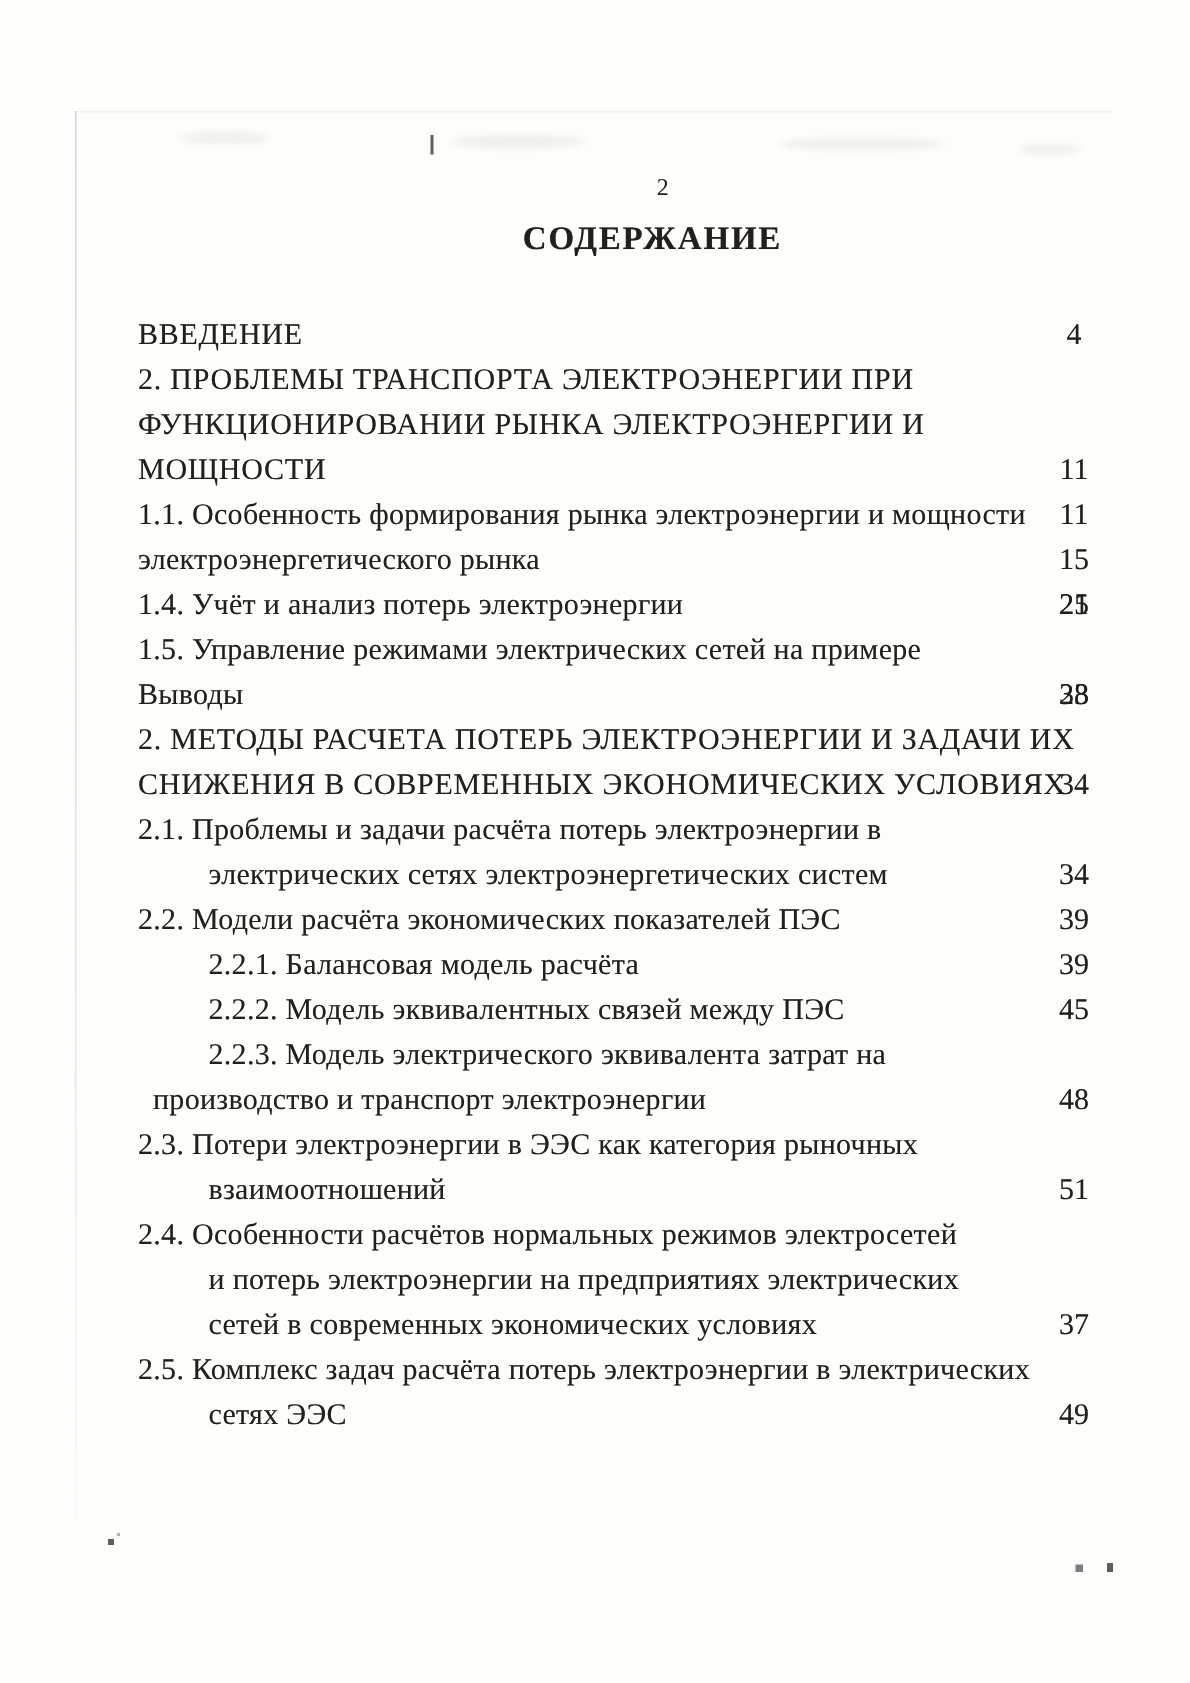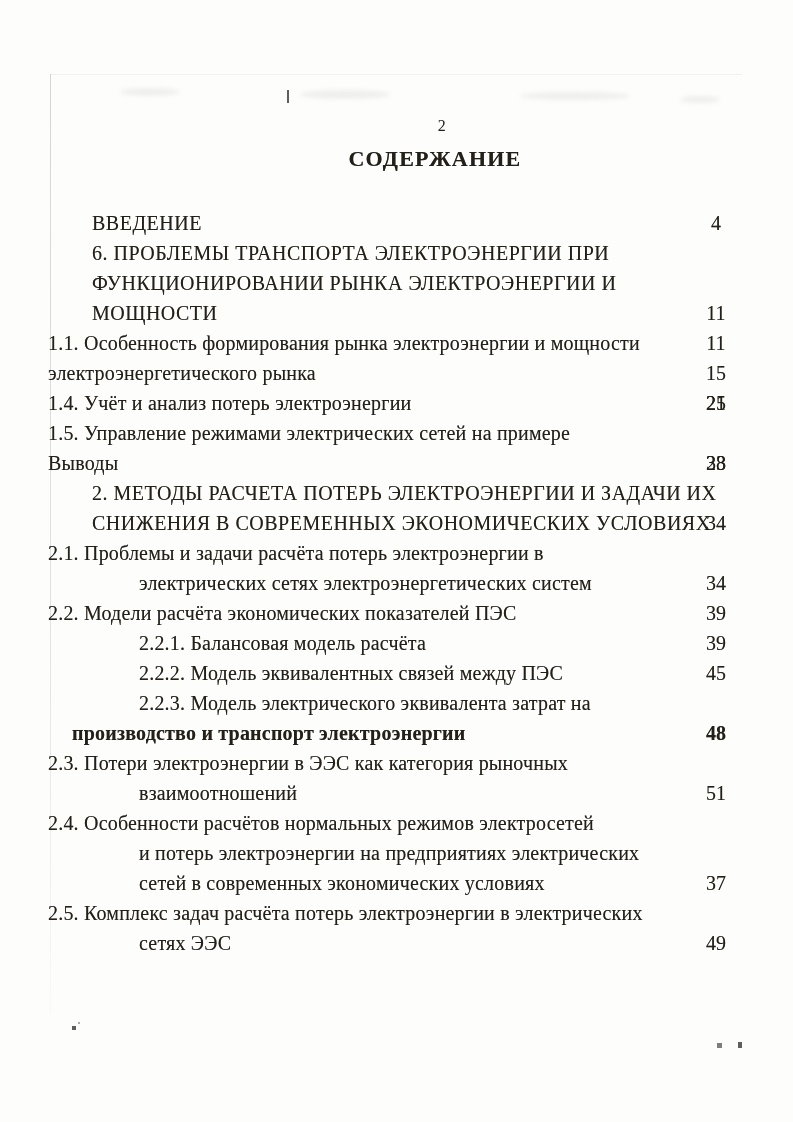--- a/index.html
+++ b/index.html
@@ -82,23 +82,23 @@
     line-height: 30px;
     font-size: 20px;
     letter-spacing: 0.2px;
     white-space: nowrap;
     text-shadow: 0 0 0.4px rgba(20,18,15,0.4);
   }
   .row.chap {
     letter-spacing: 0.5px;
   }
   .i0 { padding-left: 92px; }
-  .i1 { padding-left: 48px; }
+  .i1 { padding-left: 92px; }
   .i2 { padding-left: 139px; }
-  .i3 { padding-left: 72px; font-weight: bold; }
+  .i3 { padding-left: 102px; }
   .num {
     position: absolute;
     top: 0;
     left: 692px;
     width: 48px;
     text-align: center;
     letter-spacing: 0;
   }
 </style>
 </head>
@@ -114,21 +114,21 @@
 <div class="speck" style="left:72px; top:1026px; width:4px; height:4px;"></div>
 <div class="speck" style="left:78px; top:1022px; width:2px; height:2px; opacity:0.5;"></div>
 <div class="speck" style="left:717px; top:1043px; width:5px; height:5px; opacity:0.8;"></div>
 <div class="speck" style="left:738px; top:1042px; width:4px; height:6px;"></div>
 
 <div class="page-number-top">2</div>
 <div class="doc-title">СОДЕРЖАНИЕ</div>
 
 <div class="toc" id="toc-lines">
     <div class="row i0 chap"><span>ВВЕДЕНИЕ</span><span class="num">4</span></div>
-    <div class="row i0 chap"><span>6. ПРОБЛЕМЫ ТРАНСПОРТА ЭЛЕКТРОЭНЕРГИИ ПРИ</span></div>
+    <div class="row i0 chap"><span>2. ПРОБЛЕМЫ ТРАНСПОРТА ЭЛЕКТРОЭНЕРГИИ ПРИ</span></div>
     <div class="row i0 chap"><span>ФУНКЦИОНИРОВАНИИ РЫНКА ЭЛЕКТРОЭНЕРГИИ И</span></div>
     <div class="row i0 chap"><span>МОЩНОСТИ</span><span class="num">11</span></div>
     <div class="row i1"><span>1.1. Особенность формирования рынка электроэнергии и мощности</span><span class="num">11</span></div>
     <div class="row i1"><span>электроэнергетического рынка</span><span class="num">15</span></div>
     <div class="row i1"><span class="num">21</span></div>
     <div class="row i1"><span>1.4. Учёт и анализ потерь электроэнергии</span><span class="num">25</span></div>
     <div class="row i1"><span>1.5. Управление режимами электрических сетей на примере</span></div>
     <div class="row i2"><span class="num">28</span></div>
     <div class="row i1"><span>Выводы</span><span class="num">33</span></div>
     <div class="row i0 chap"><span>2. МЕТОДЫ РАСЧЕТА ПОТЕРЬ ЭЛЕКТРОЭНЕРГИИ И ЗАДАЧИ ИХ</span></div>

